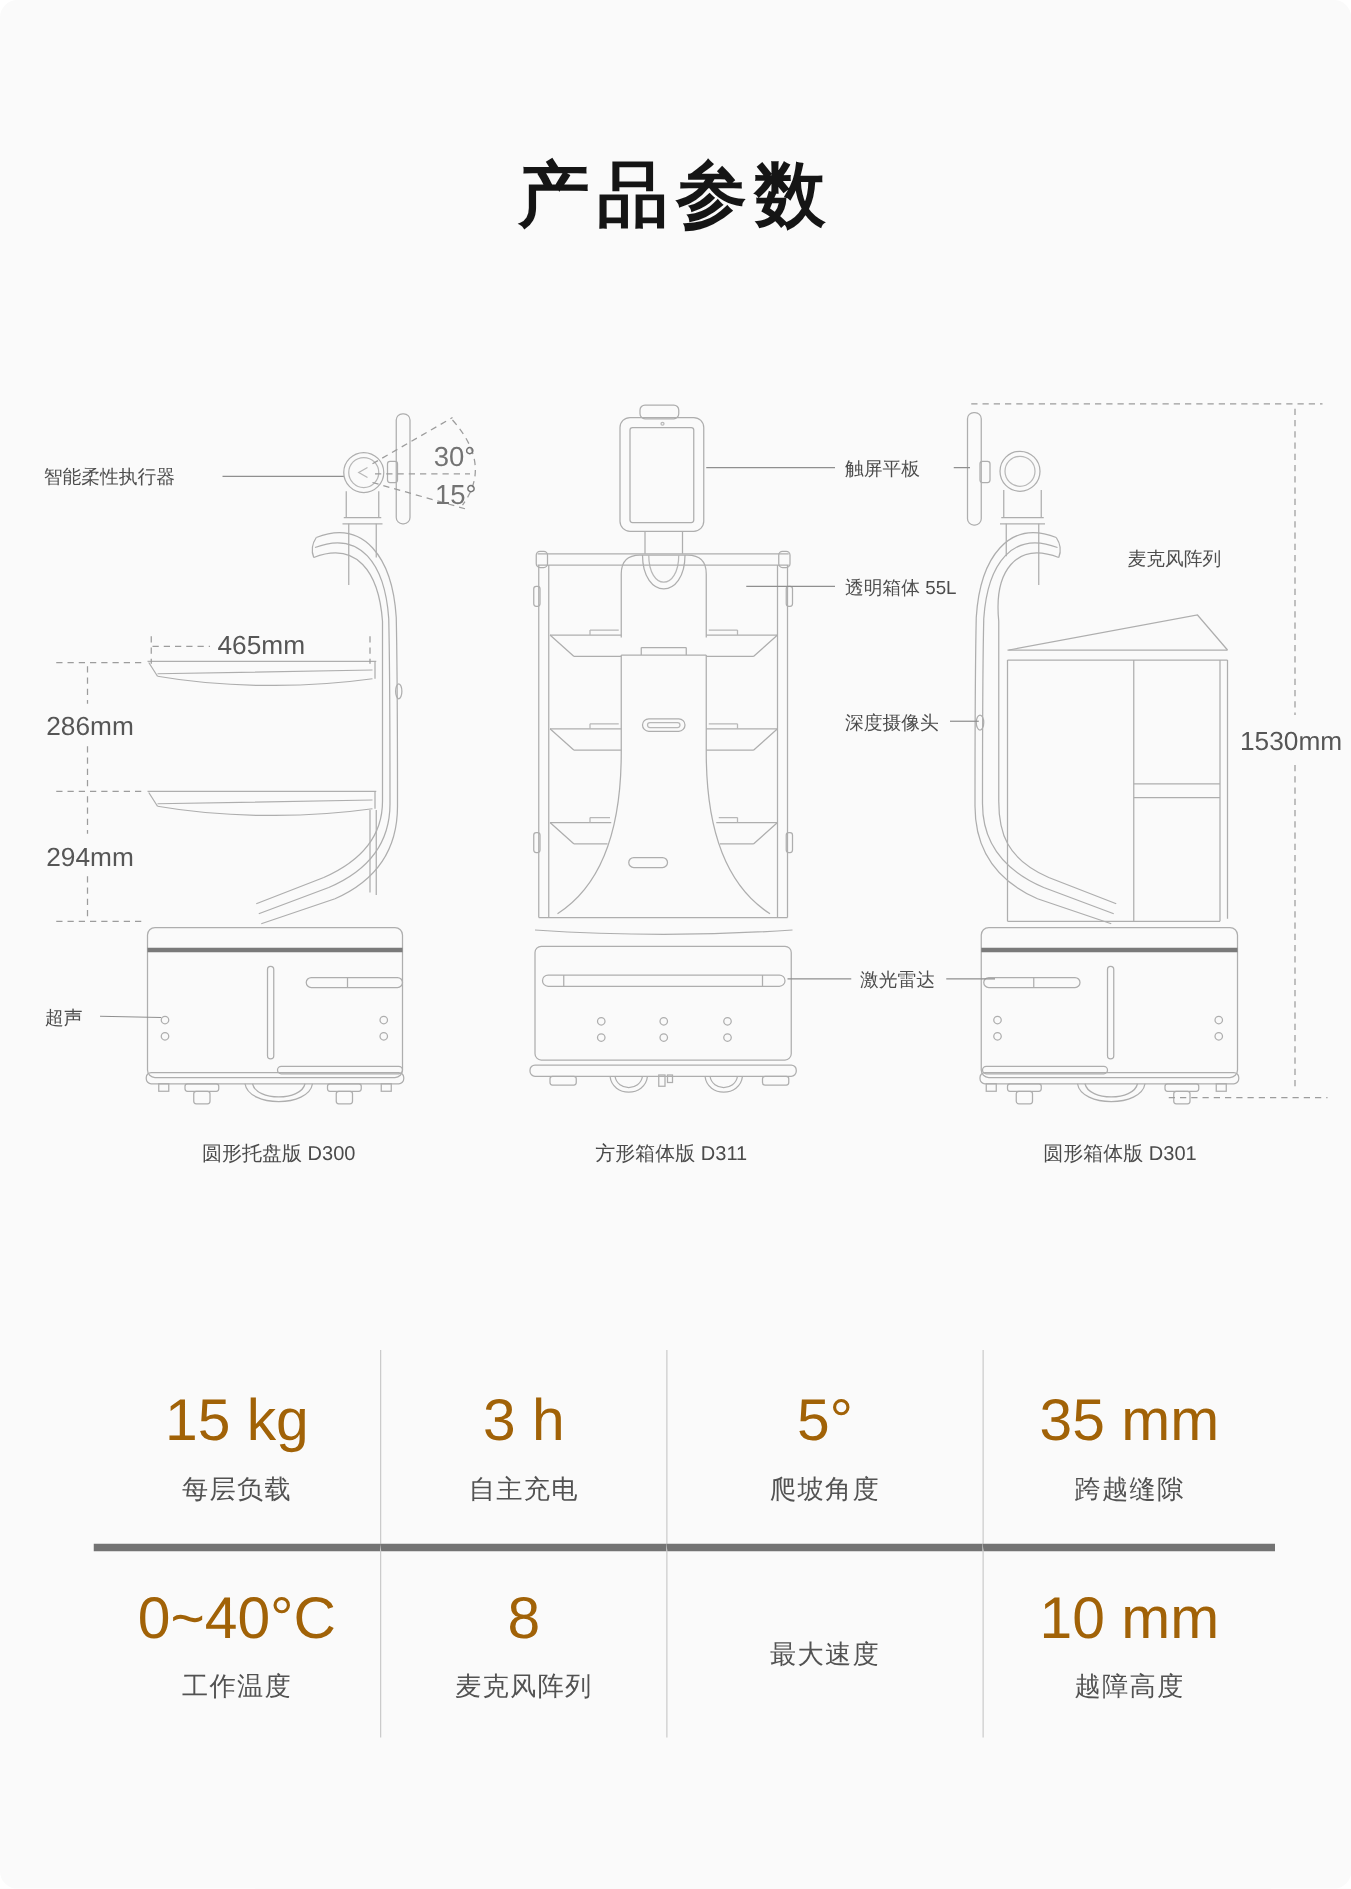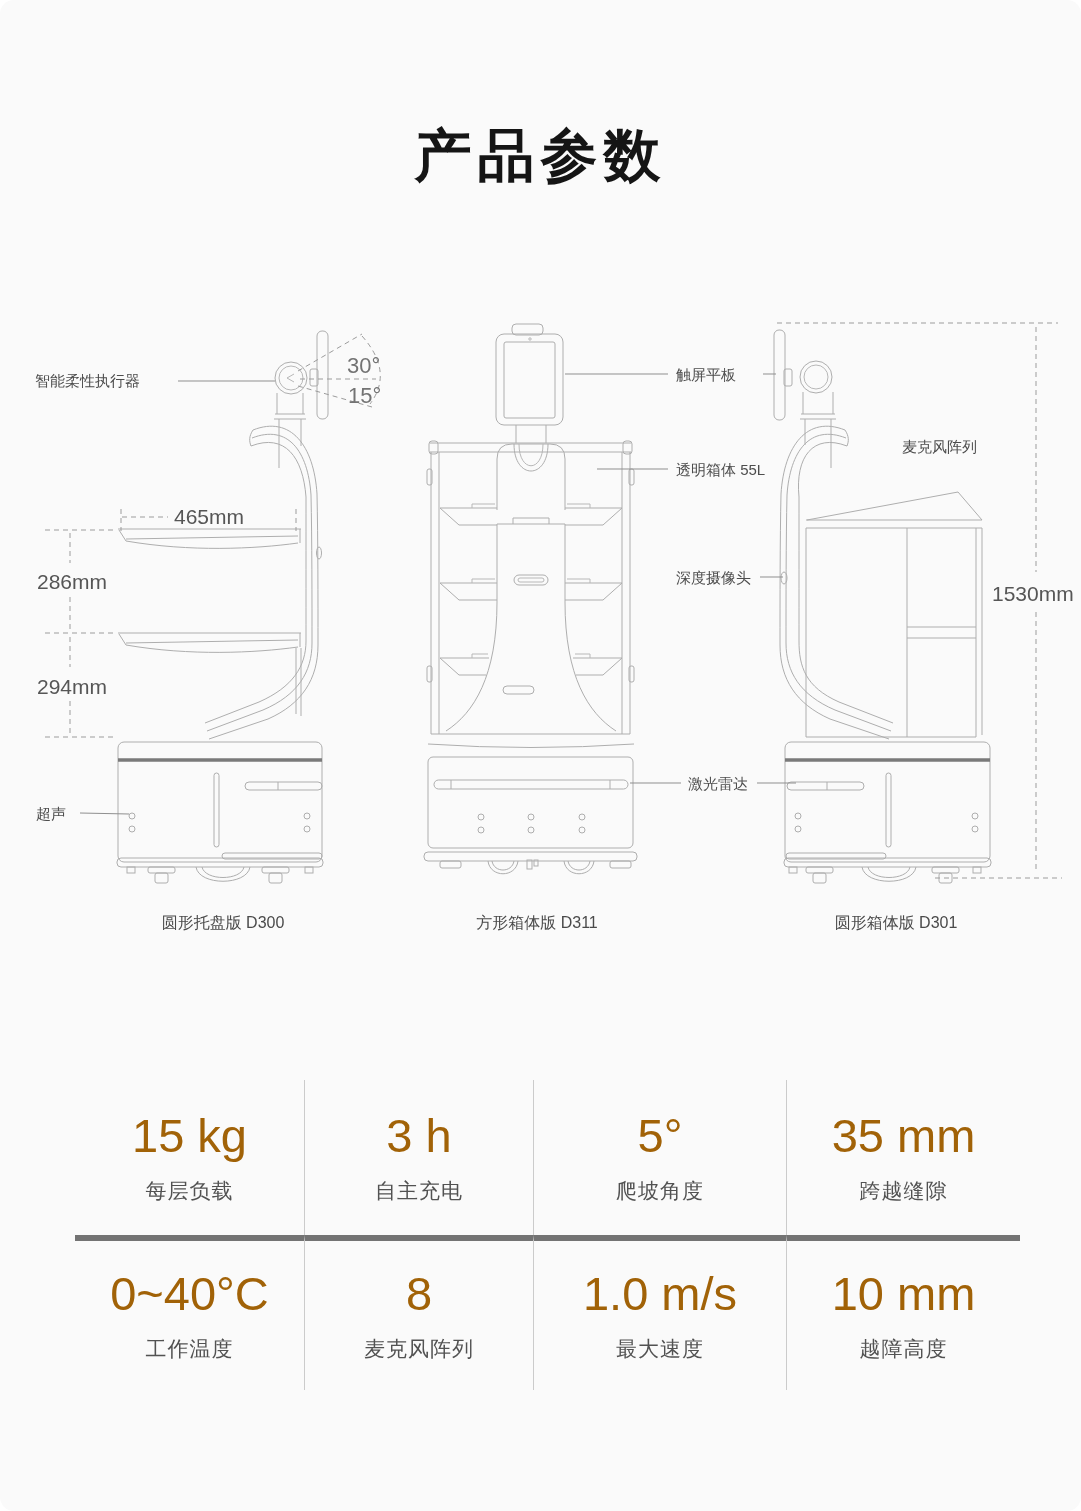--- a/index.html
+++ b/index.html
@@ -247,21 +247,20 @@
     </div>
     <div class="spec-cell c1 r2">
       <div class="spec-value">0~40°C</div>
       <div class="spec-label">工作温度</div>
     </div>
     <div class="spec-cell c2 r2">
       <div class="spec-value">8</div>
       <div class="spec-label">麦克风阵列</div>
     </div>
     <div class="spec-cell c3 r2">
-      <div class="spec-value">1.0 m/s</div>
       <div class="spec-label">最大速度</div>
     </div>
     <div class="spec-cell c4 r2">
       <div class="spec-value">10 mm</div>
       <div class="spec-label">越障高度</div>
     </div>
   </div>
 
 </div>
 

